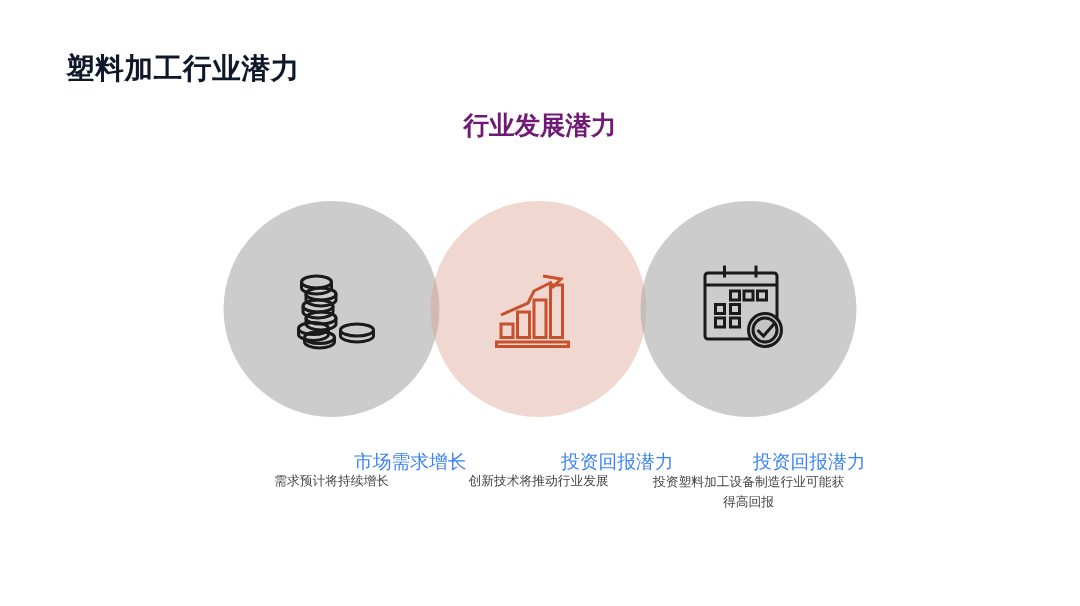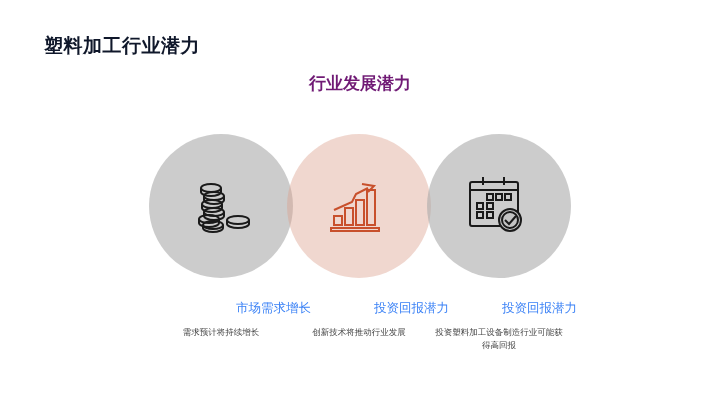--- a/index.html
+++ b/index.html
@@ -7,21 +7,21 @@
            font-family:"DejaVu Sans","Liberation Sans",sans-serif; color:#111; }
     .page-title { position:absolute; left:44px; top:33px; font-size:19px; font-weight:bold; color:#0f172a; letter-spacing:0.5px; }
     .section-title { position:absolute; left:0; width:720px; top:72px; text-align:center; font-size:17px; font-weight:bold; color:#701a75; }
     .circle { position:absolute; width:144px; height:144px; border-radius:50%; top:134px; }
     .c1 { left:149px; background:rgba(170,170,170,0.6); }
     .c2 { left:287px; background:rgba(220,160,140,0.42); }
     .c3 { left:427px; background:rgba(170,170,170,0.6); }
     .icon { position:absolute; top:172px; width:70px; height:70px; }
     .i1 { left:186px; } .i2 { left:324px; } .i3 { left:464px; }
     .card-title { position:absolute; top:300px; width:180px; text-align:right; font-size:12.5px; font-weight:normal; color:#3b82f6; }
-    .card-desc { position:absolute; top:326px; width:180px; text-align:center; font-size:8.5px; line-height:13px; color:#444; }
+    .card-desc { position:absolute; top:315px; width:180px; text-align:center; font-size:8.5px; line-height:13px; color:#444; }
     .t1 { left:131px; } .t2 { left:269px; } .t3 { left:397px; }
   </style>
 </head>
 <body>
 
 <div class="page-title">塑料加工行业潜力</div>
 <div class="section-title">行业发展潜力</div>
 
 <div class="circle c1"></div>
 <div class="circle c2"></div>

